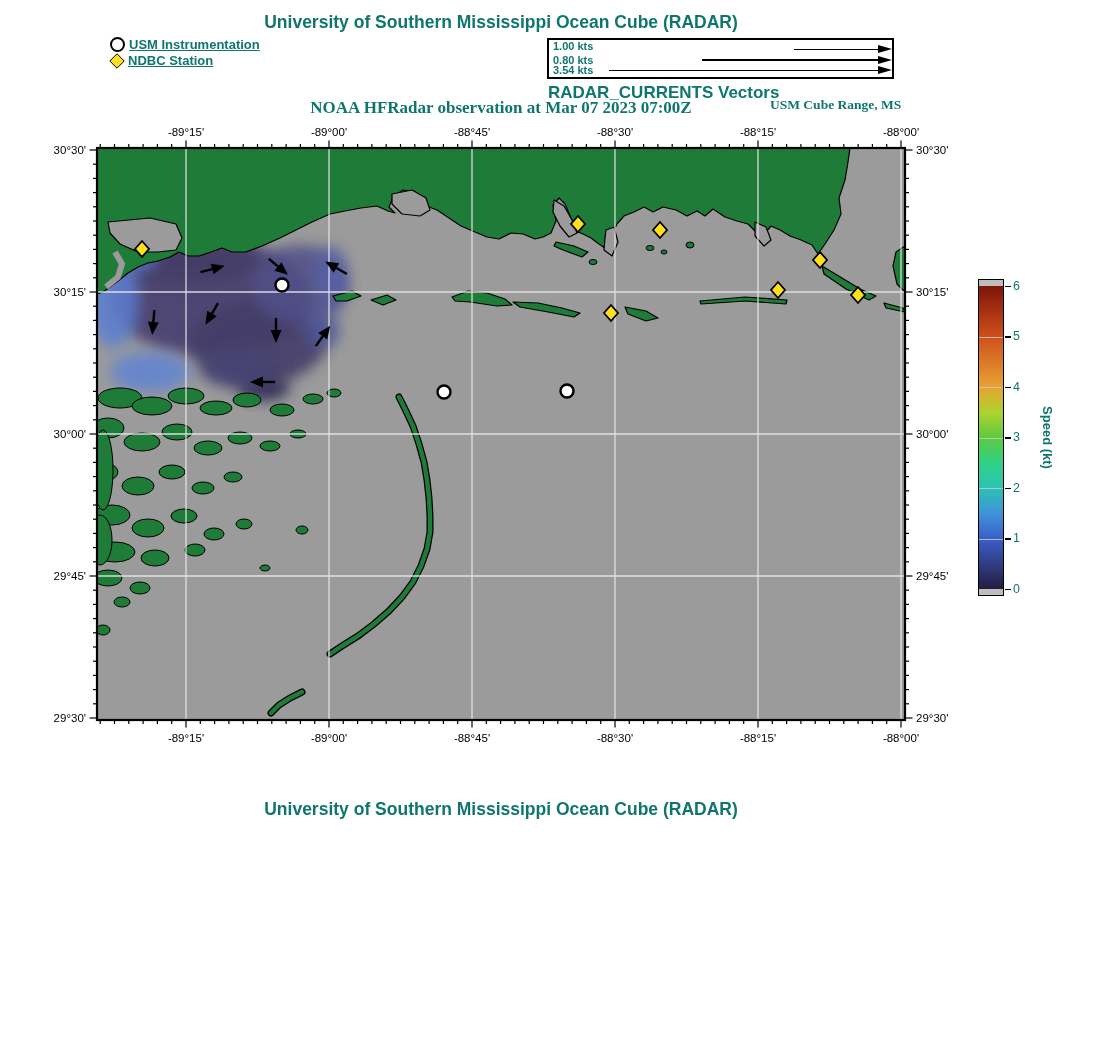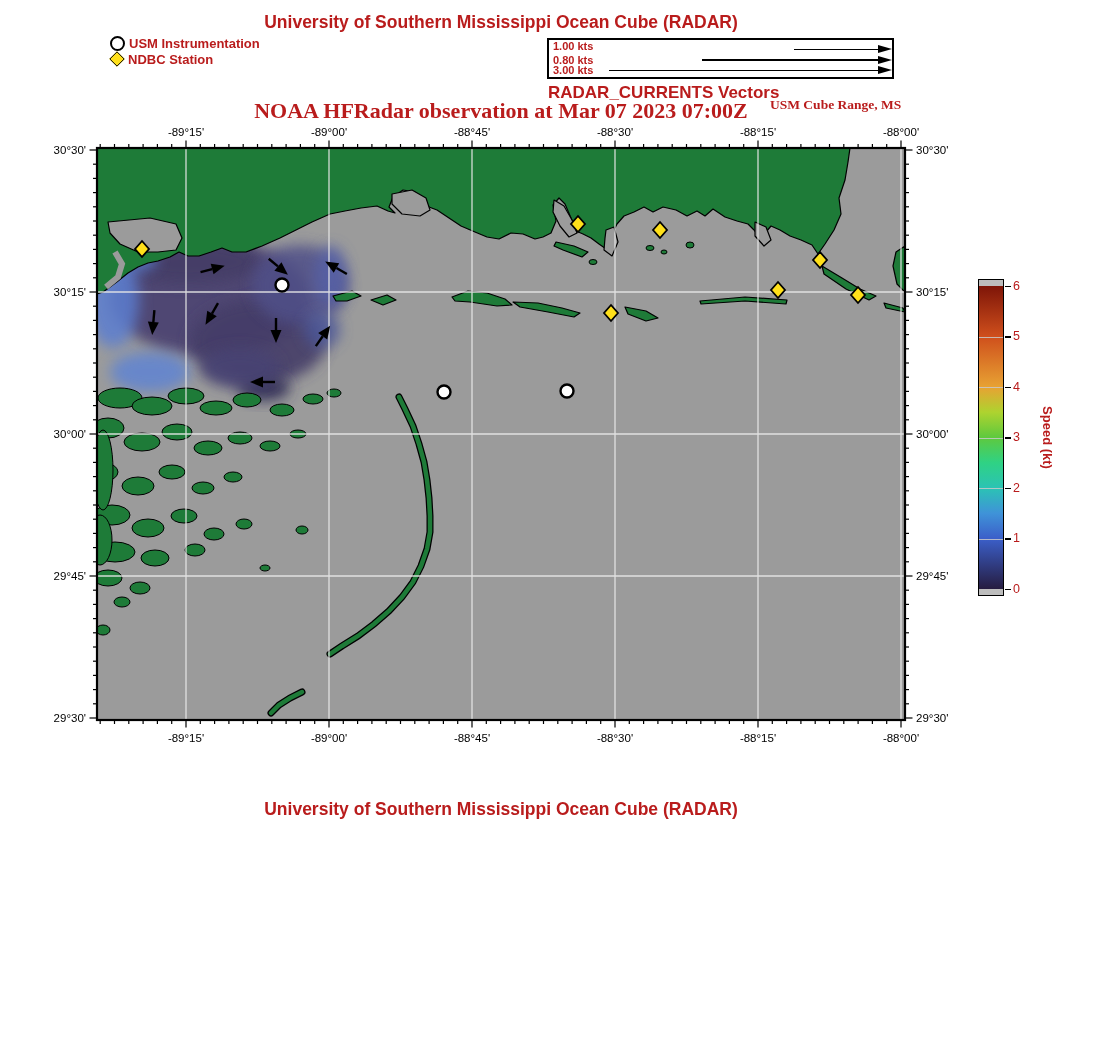--- a/index.html
+++ b/index.html
@@ -1,34 +1,34 @@
 <!DOCTYPE html>
 <html><head>
 <meta charset="utf-8">
 <style>
   html,body{margin:0;padding:0;background:#fff;}
   .page{position:relative;width:1100px;height:889px;background:#fff;overflow:hidden;
-        font-family:"Liberation Sans","DejaVu Sans",sans-serif;color:#b91c1c;}
+        font-family:"Liberation Sans","DejaVu Sans",sans-serif;color:#0f766e;}
   .abs{position:absolute;}
   .title-top,.title-bottom{left:0;width:1002px;text-align:center;font-weight:bold;font-size:17.5px;}
   .title-top{top:12px;}
   .title-bottom{top:799px;}
   .legend{left:110px;top:36px;font-weight:bold;font-size:13px;}
-  .legend-row{display:flex;align-items:flex-start;height:16px;}
+  .legend-row{display:flex;align-items:center;height:16px;text-decoration:underline;}
   .lg-circle{display:inline-block;width:11px;height:11px;border:2.2px solid #000;border-radius:50%;
              background:#fff;margin-right:4px;}
   .lg-diamond{display:inline-block;width:10px;height:10px;border:1.8px solid #000;background:#ffe01a;
               transform:rotate(45deg) scale(.92);margin:1px 5px 0 1px;}
   .vecbox{left:547px;top:38px;width:343px;height:37px;border:2.5px solid #000;background:#fff;}
   .vec-label{position:absolute;left:4px;font-weight:bold;font-size:11px;line-height:11px;}
   .vec-line{position:absolute;height:1.6px;background:#000;}
   .vec-head{position:absolute;width:0;height:0;border-left:14px solid #000;
             border-top:4.5px solid transparent;border-bottom:4.5px solid transparent;}
   .veccaption{left:548px;top:83px;font-weight:bold;font-size:17px;}
-  .obs-title{left:0;width:1002px;text-align:center;top:98px;font-weight:bold;font-size:22px;
+  .obs-title{left:0;width:1002px;text-align:center;top:98px;font-weight:bold;font-size:17px;
              font-family:"Liberation Serif","DejaVu Serif",serif;}
   .range-label{left:770px;top:97px;font-weight:bold;font-size:13.5px;
              font-family:"Liberation Serif","DejaVu Serif",serif;}
   #map{position:absolute;left:0;top:0;}
   .colorbar{left:978px;top:279px;width:24px;height:315px;border:1.5px solid #000;box-sizing:content-box;}
   .cb-cap{position:absolute;left:0;width:24px;height:6px;background:#bdbdbd;}
   .cb-grad{position:absolute;left:0;top:6px;width:24px;height:303px;}
   .cb-line{position:absolute;left:0;width:24px;height:1px;background:#c9c9c9;opacity:.85;}
   .cb-tick{position:absolute;width:6px;height:1.6px;background:#000;left:1005px;}
   .cb-num{position:absolute;left:1013px;font-size:12.5px;}
@@ -52,21 +52,21 @@
     </div>
   </div>
 
   <div class="abs vecbox" id="vecbox">
       <div class="vec-label" style="top: 1px;">1.00 kts</div>
       <div class="vec-line" style="left: 245px; width: 85px; top: 8.7px;"></div>
       <div class="vec-head" style="left: 329px; top: 5px;"></div>
       <div class="vec-label" style="top: 14.5px;">0.80 kts</div>
       <div class="vec-line" style="left: 153px; width: 177px; top: 19.2px;"></div>
       <div class="vec-head" style="left: 329px; top: 15.5px;"></div>
-      <div class="vec-label" style="top: 25px;">3.00 kts</div>
+      <div class="vec-label" style="top: 25px;">3.54 kts</div>
       <div class="vec-line" style="left: 60px; width: 270px; top: 29.7px;"></div>
       <div class="vec-head" style="left: 329px; top: 26px;"></div>
     </div>
   <div class="abs veccaption">RADAR_CURRENTS Vectors</div>
 
   <div class="abs obs-title">NOAA HFRadar observation at Mar 07 2023 07:00Z</div>
   <div class="abs range-label">USM Cube Range, MS</div>
 
   <svg id="map" width="1100" height="1050">
       <defs>

